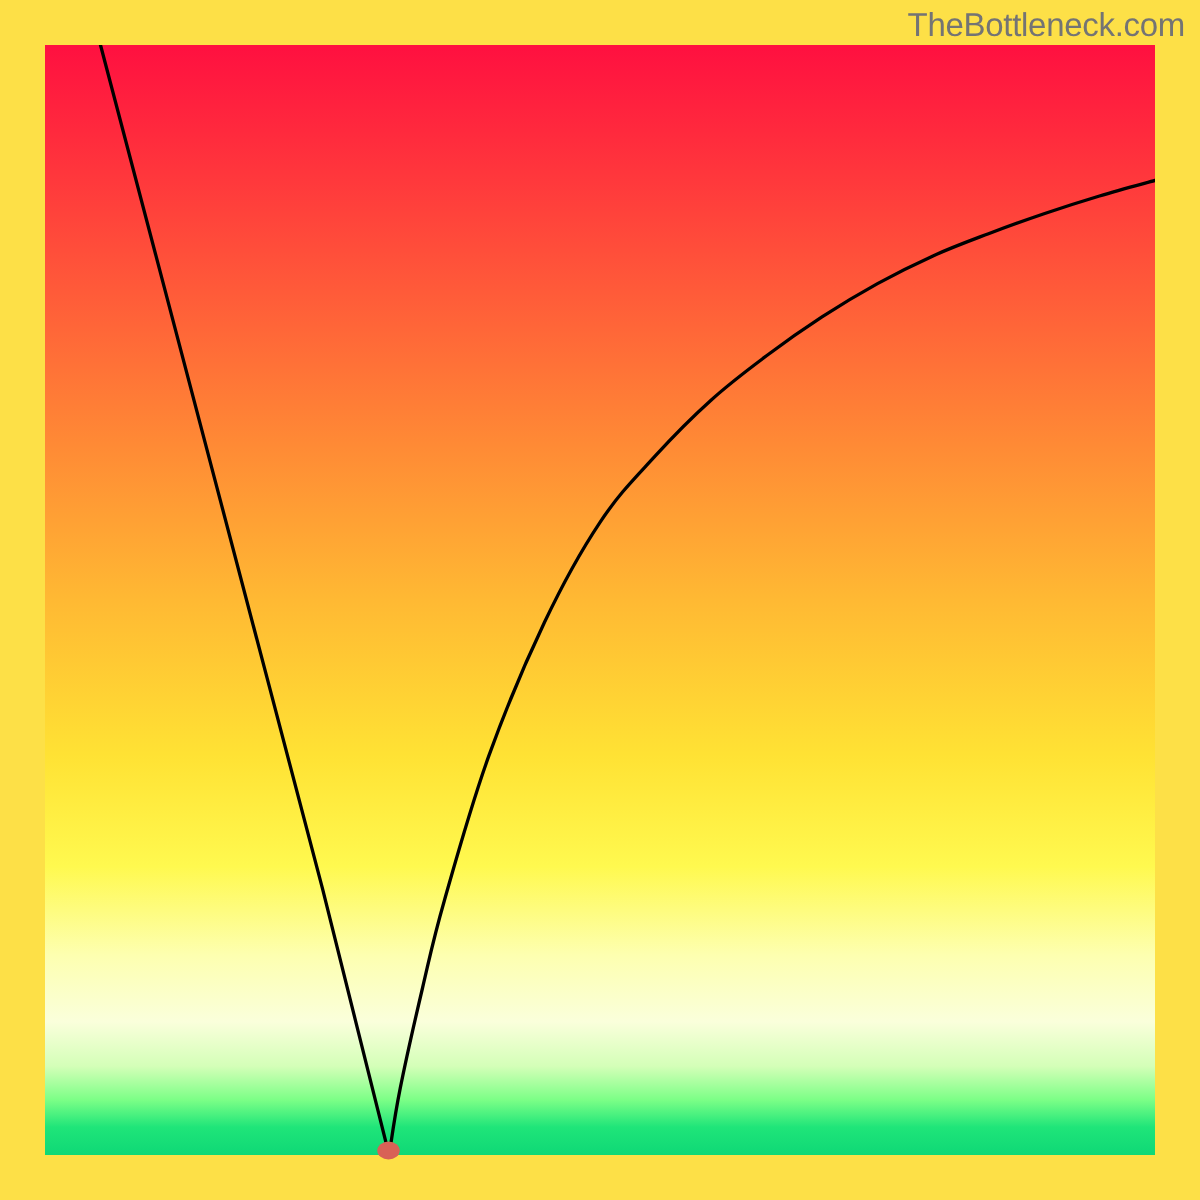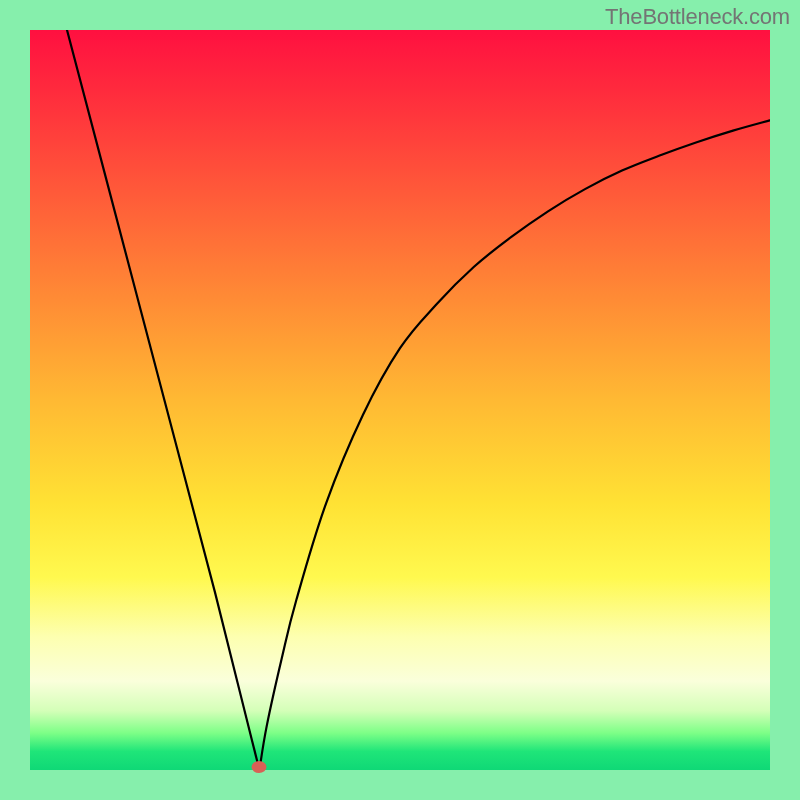--- a/index.html
+++ b/index.html
@@ -7,21 +7,21 @@
     padding: 0;
     width: 800px;
     height: 800px;
     overflow: hidden;
     background: #000;
     font-family: Arial, Helvetica, sans-serif;
   }
   .frame {
     position: absolute;
     inset: 0;
-    background: #86efac;
+    background: #fde047;
   }
   .plot {
     position: absolute;
     left: 30px;
     top: 30px;
     width: 740px;
     height: 740px;
     
     background: linear-gradient(
       to bottom,

